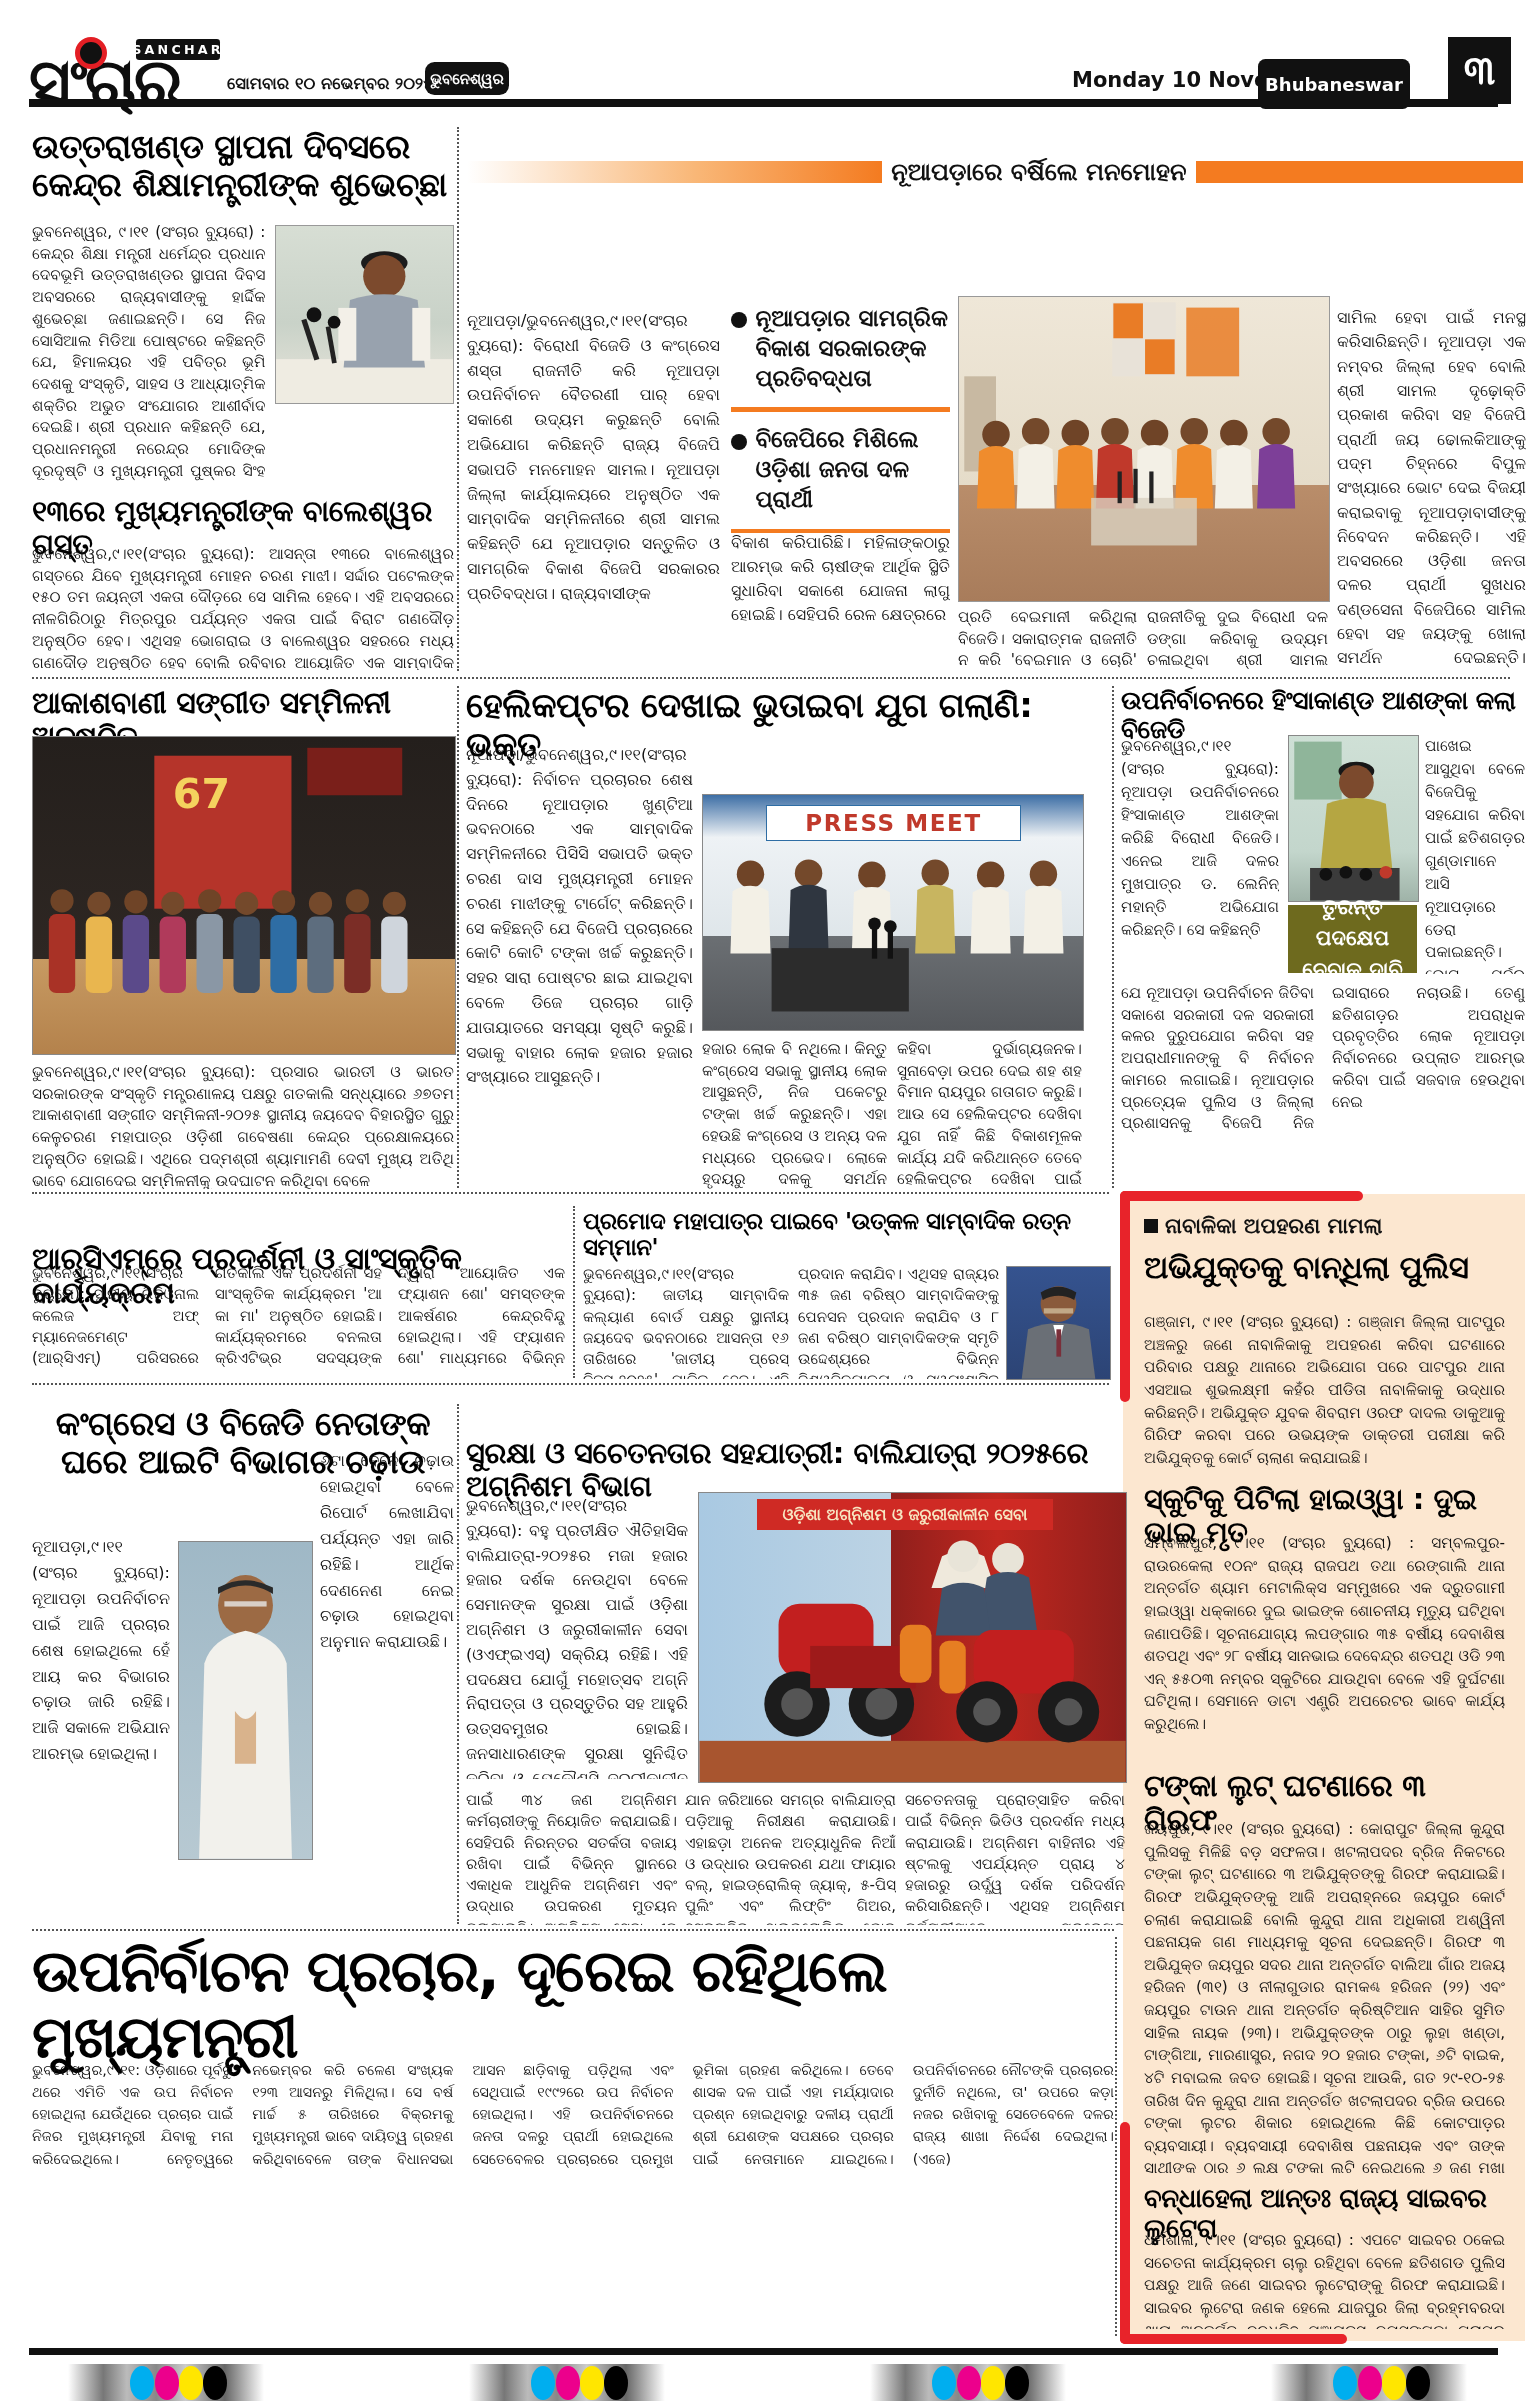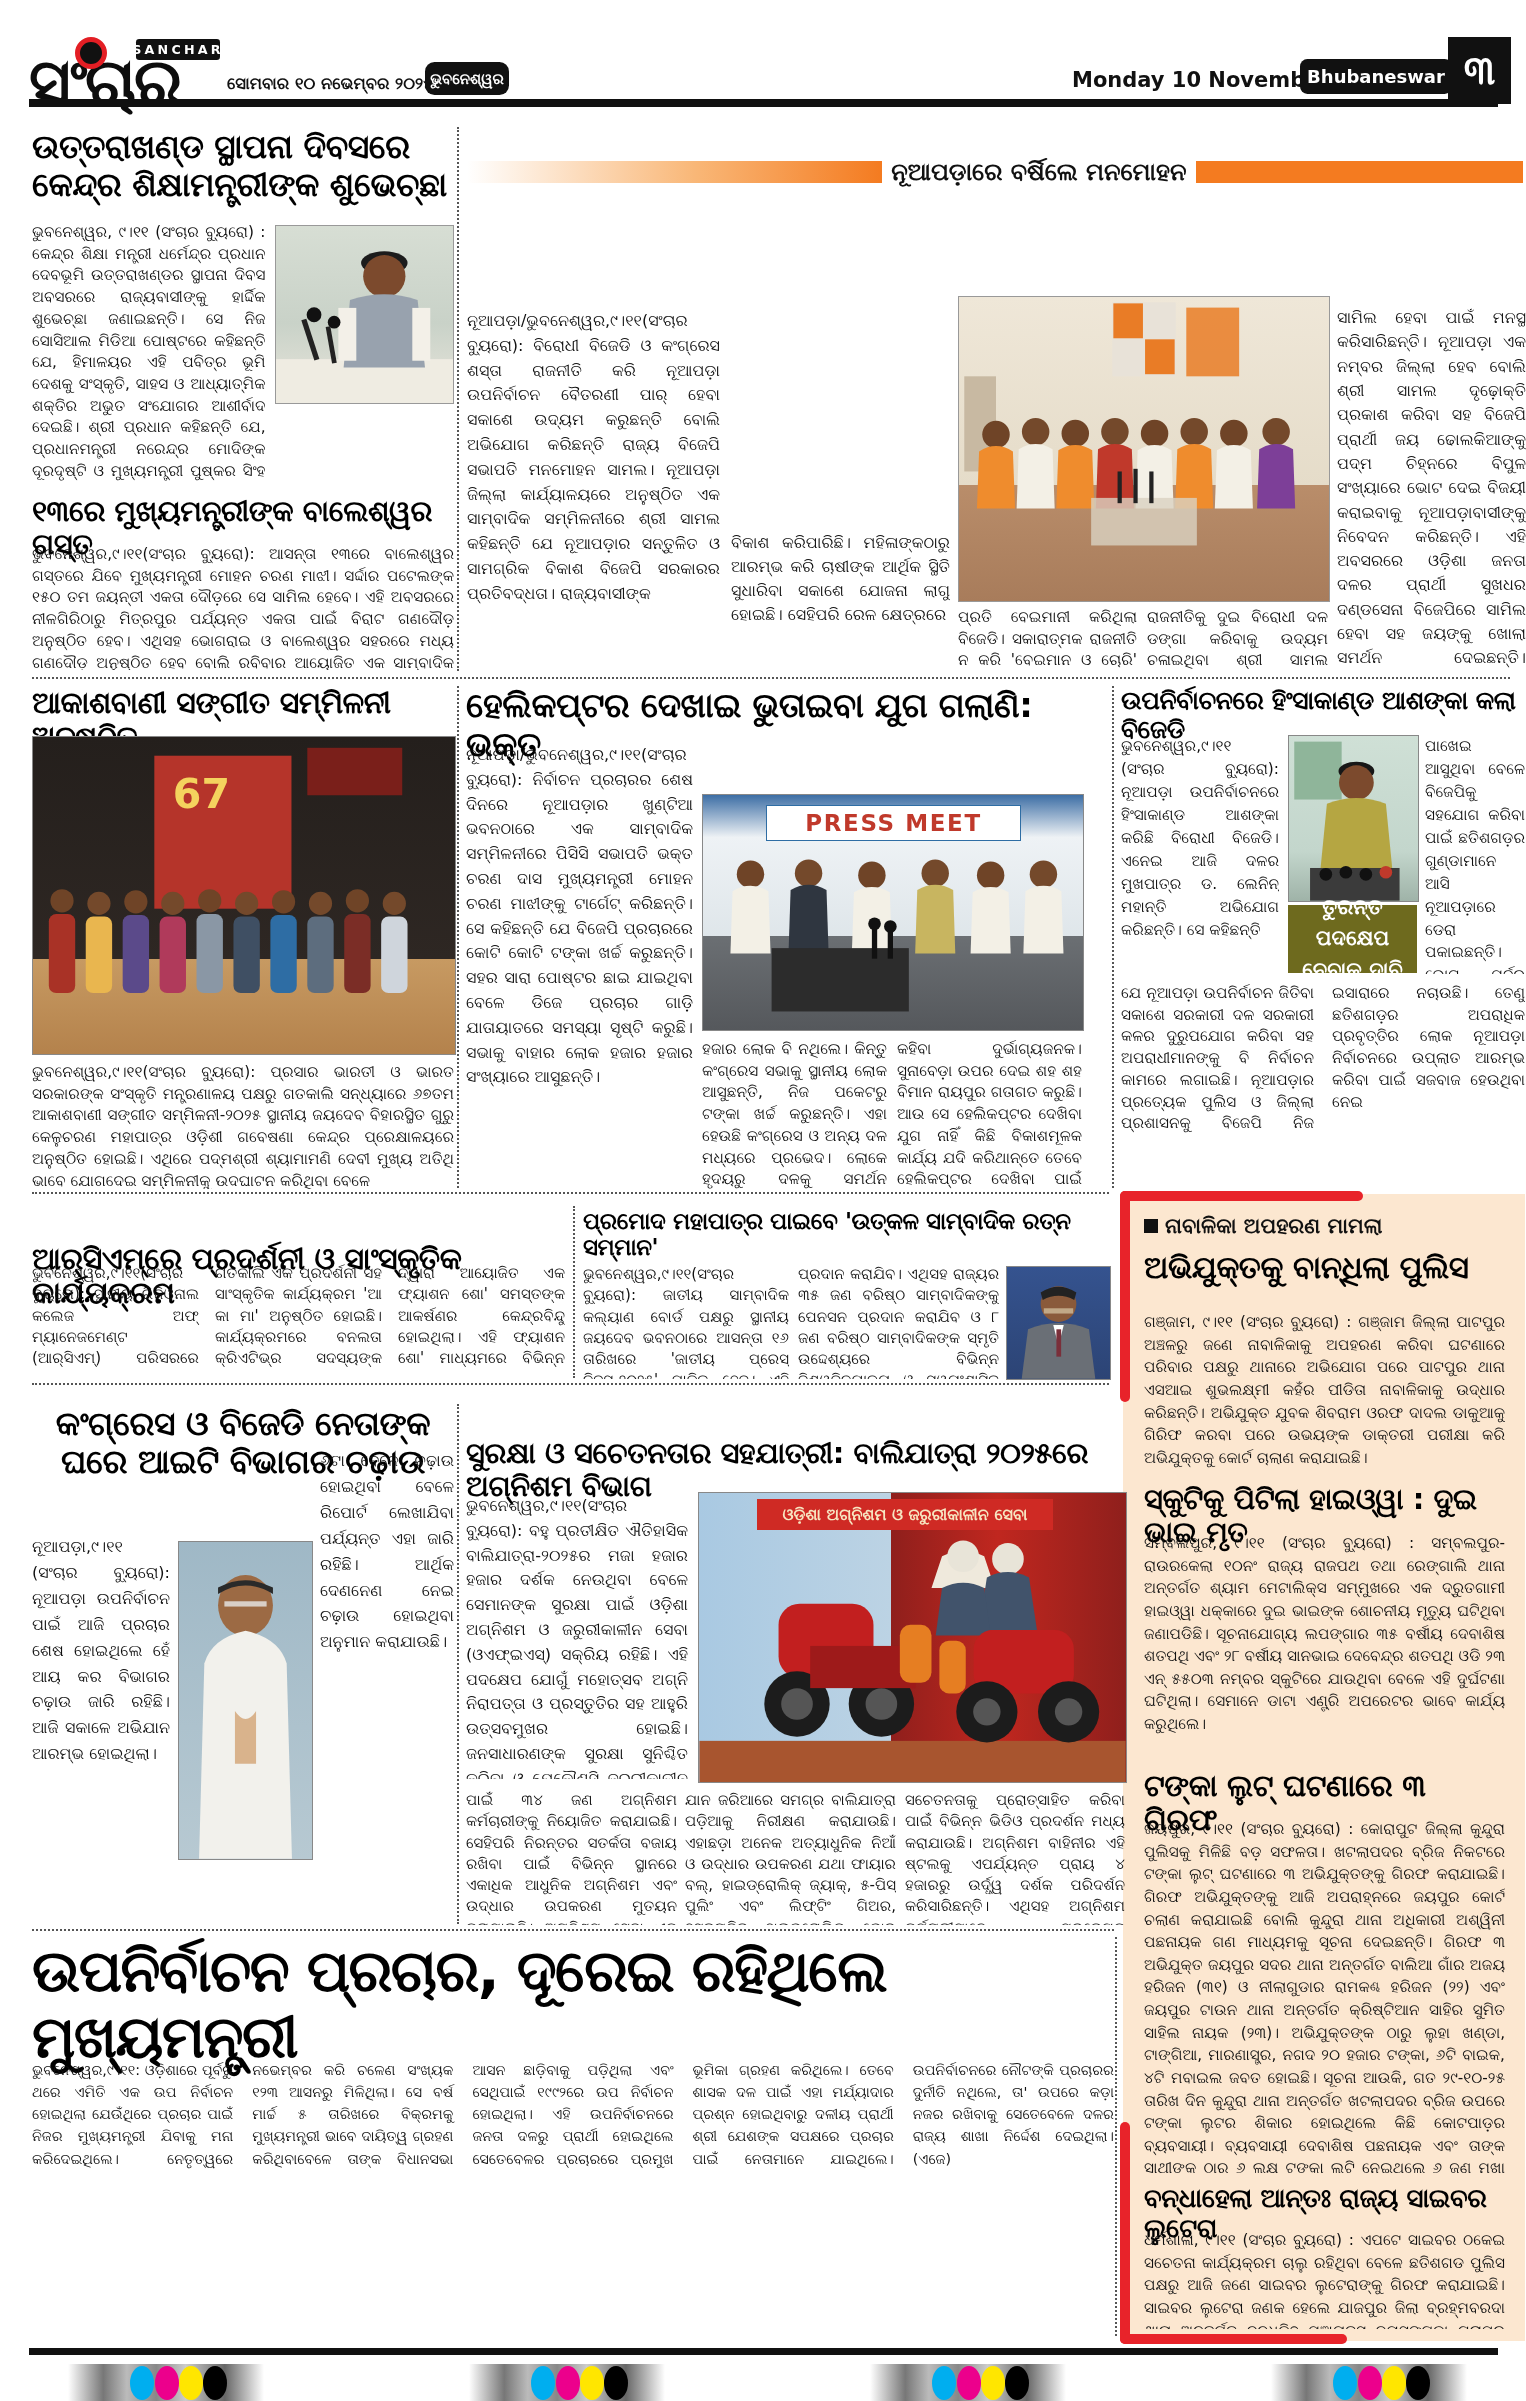--- a/index.html
+++ b/index.html
@@ -25,21 +25,21 @@
 <body>
 
 <div id="page">
 
   <div class="abs badge" style="left:136px;top:39px;width:84px;height:21px;border-radius:3.2px;font-size:12.7px;letter-spacing:3.2px;">SANCHAR</div>
   <div class="abs" style="left:29px;top:45px;font-size:64px;font-weight:900;letter-spacing:-2.1px;color:#0d0d0d;">ସଂଚାର</div>
   <div class="abs" style="left:75px;top:37px;width:22px;height:22px;border-radius:50%;background:#111;border:5.8px solid #e31e24;"></div>
   <div class="abs" style="left:227px;top:74px;font-size:16.4px;font-weight:700;">ସୋମବାର ୧୦ ନଭେମ୍ବର ୨୦୨୫</div>
   <div class="abs badge" style="left:425px;top:62px;width:84px;height:33px;font-size:15px;border-radius:9.5px;">ଭୁବନେଶ୍ୱର</div>
   <div class="abs" style="left:1072px;top:68px;font-size:21px;font-weight:800;">Monday 10 November 2025</div>
-  <div class="abs badge" style="left:1300px;top:59px;width:152px;height:35px;font-size:18px;border-radius:7.4px;">Bhubaneswar</div>
+  <div class="abs badge" style="left:1258px;top:59px;width:152px;height:50px;font-size:18px;border-radius:7.4px;">Bhubaneswar</div>
   <div class="abs" style="left:1448px;top:37px;width:63px;height:67px;background:#111;color:#fff;display:flex;align-items:center;justify-content:center;font-size:40px;font-weight:900;">୩</div>
   <div class="abs" style="left:29px;top:99px;width:1469px;height:8.4px;background:#111;"></div>
 
   <div class="abs vdot" style="left:457px;top:127px;height:544px;"></div>
   <div class="abs hdot" style="left:32px;top:677px;width:1478px;"></div>
   <div class="abs vdot" style="left:457px;top:686px;height:502px;"></div>
   <div class="abs vdot" style="left:1112px;top:686px;height:502px;"></div>
   <div class="abs hdot" style="left:32px;top:1192px;width:1077px;"></div>
   <div class="abs vdot" style="left:573px;top:1206px;height:172px;"></div>
   <div class="abs hdot" style="left:32px;top:1383px;width:1077px;"></div>
@@ -70,20 +70,32 @@
   <div class="abs bt" style="left:32px;top:544px;width:422px;height:126px;">ଭୁବନେଶ୍ୱର,୯।୧୧(ସଂଚାର ବ୍ୟୁରୋ): ଆସନ୍ତା ୧୩ରେ ବାଲେଶ୍ୱର ଗସ୍ତରେ ଯିବେ ମୁଖ୍ୟମନ୍ତ୍ରୀ ମୋହନ ଚରଣ ମାଝୀ। ସର୍ଦ୍ଦାର ପଟେଲଙ୍କ ୧୫୦ ତମ ଜୟନ୍ତୀ ଏକତା ଦୌଡ଼ରେ ସେ ସାମିଲ ହେବେ। ଏହି ଅବସରରେ ନୀଳଗିରିଠାରୁ ମିତ୍ରପୁର ପର୍ଯ୍ୟନ୍ତ ଏକତା ପାଇଁ ବିରାଟ ଗଣଦୌଡ଼ ଅନୁଷ୍ଠିତ ହେବ। ଏଥିସହ ଭୋଗରାଇ ଓ ବାଲେଶ୍ୱର ସହରରେ ମଧ୍ୟ ଗଣଦୌଡ଼ ଅନୁଷ୍ଠିତ ହେବ ବୋଲି ରବିବାର ଆୟୋଜିତ ଏକ ସାମ୍ବାଦିକ ସମ୍ମିଳନୀରେ ବାଲେଶ୍ୱର ସାଂସଦ ପ୍ରତାପ ଷଡ଼ଙ୍ଗୀ ସୂଚନା ଦେଇଛନ୍ତି।</div>
 
   <div class="abs" style="left:467px;top:158px;width:1056px;display:flex;align-items:center;gap:9.5px;">
     <div class="kickbar" style="flex:1;background:linear-gradient(90deg,#ffffff 0%,#f9b777 55%,#f47b20 100%);"></div>
     <div style="font-size:24px;font-weight:800;white-space:nowrap;">ନୂଆପଡ଼ାରେ ବର୍ଷିଲେ ମନମୋହନ</div>
     <div class="kickbar" style="flex:0 0 327px;background:#f47b20;"></div>
   </div>
 
   <div class="abs bt" style="left:467px;top:309px;width:253px;height:359px;font-size:16px;line-height:1.55;">ନୂଆପଡ଼ା/ଭୁବନେଶ୍ୱର,୯।୧୧(ସଂଚାର ବ୍ୟୁରୋ): ବିରୋଧୀ ବିଜେଡି ଓ କଂଗ୍ରେସ ଶସ୍ତା ରାଜନୀତି କରି ନୂଆପଡ଼ା ଉପନିର୍ବାଚନ ବୈତରଣୀ ପାର୍ ହେବା ସକାଶେ ଉଦ୍ୟମ କରୁଛନ୍ତି ବୋଲି ଅଭିଯୋଗ କରିଛନ୍ତି ରାଜ୍ୟ ବିଜେପି ସଭାପତି ମନମୋହନ ସାମଲ। ନୂଆପଡ଼ା ଜିଲ୍ଲା କାର୍ଯ୍ୟାଳୟରେ ଅନୁଷ୍ଠିତ ଏକ ସାମ୍ବାଦିକ ସମ୍ମିଳନୀରେ ଶ୍ରୀ ସାମଲ କହିଛନ୍ତି ଯେ ନୂଆପଡ଼ାର ସନ୍ତୁଳିତ ଓ ସାମଗ୍ରିକ ବିକାଶ ବିଜେପି ସରକାରର ପ୍ରତିବଦ୍ଧତା। ରାଜ୍ୟବାସୀଙ୍କ</div>
 
+  <div class="abs" style="left:731px;top:304px;width:219px;">
+    <div style="display:flex;gap:8.4px;font-size:23px;font-weight:800;line-height:1.3;">
+      <span style="flex:0 0 16px;height:16px;border-radius:50%;background:#111;margin-top:8.4px;"></span>
+      <span>ନୂଆପଡ଼ାର ସାମଗ୍ରିକ ବିକାଶ ସରକାରଙ୍କ ପ୍ରତିବଦ୍ଧତା</span>
+    </div>
+    <div class="orange-rule" style="margin:13.7px 0;"></div>
+    <div style="display:flex;gap:8.4px;font-size:23px;font-weight:800;line-height:1.3;">
+      <span style="flex:0 0 16px;height:16px;border-radius:50%;background:#111;margin-top:8.4px;"></span>
+      <span>ବିଜେପିରେ ମିଶିଲେ ଓଡ଼ିଶା ଜନତା ଦଳ ପ୍ରାର୍ଥୀ</span>
+    </div>
+    <div class="orange-rule" style="margin:13.7px 0;"></div>
+  </div>
   <div class="abs bt" style="left:731px;top:531px;width:219px;height:137px;font-size:16px;line-height:1.5;">ବିକାଶ କରିପାରିଛି। ମହିଳାଙ୍କଠାରୁ ଆରମ୍ଭ କରି ଚାଷୀଙ୍କ ଆର୍ଥିକ ସ୍ଥିତି ସୁଧାରିବା ସକାଶେ ଯୋଜନା ଲାଗୁ ହୋଇଛି। ସେହିପରି ରେଳ କ୍ଷେତ୍ରରେ</div>
 
   <div class="photo" style="left:958px;top:296px;width:370px;height:304px;background:linear-gradient(180deg,#efe7d8 0%,#e5dcc9 62%,#b98d6a 62%,#a87c5b 100%);border:1.1px solid #999;">
     <svg width="370" height="304" viewBox="0 0 700 575">
       <rect x="290" y="10" width="120" height="140" fill="#e8e2d8"></rect>
       <rect x="292" y="12" width="56" height="66" fill="#e97c26"></rect>
         <rect x="352" y="80" width="56" height="66" fill="#e97c26"></rect>
       <rect x="430" y="20" width="100" height="130" fill="#e97c26" opacity="0.85"></rect>
       <rect x="10" y="150" width="60" height="180" fill="#c8b9a2"></rect>
       <g>

